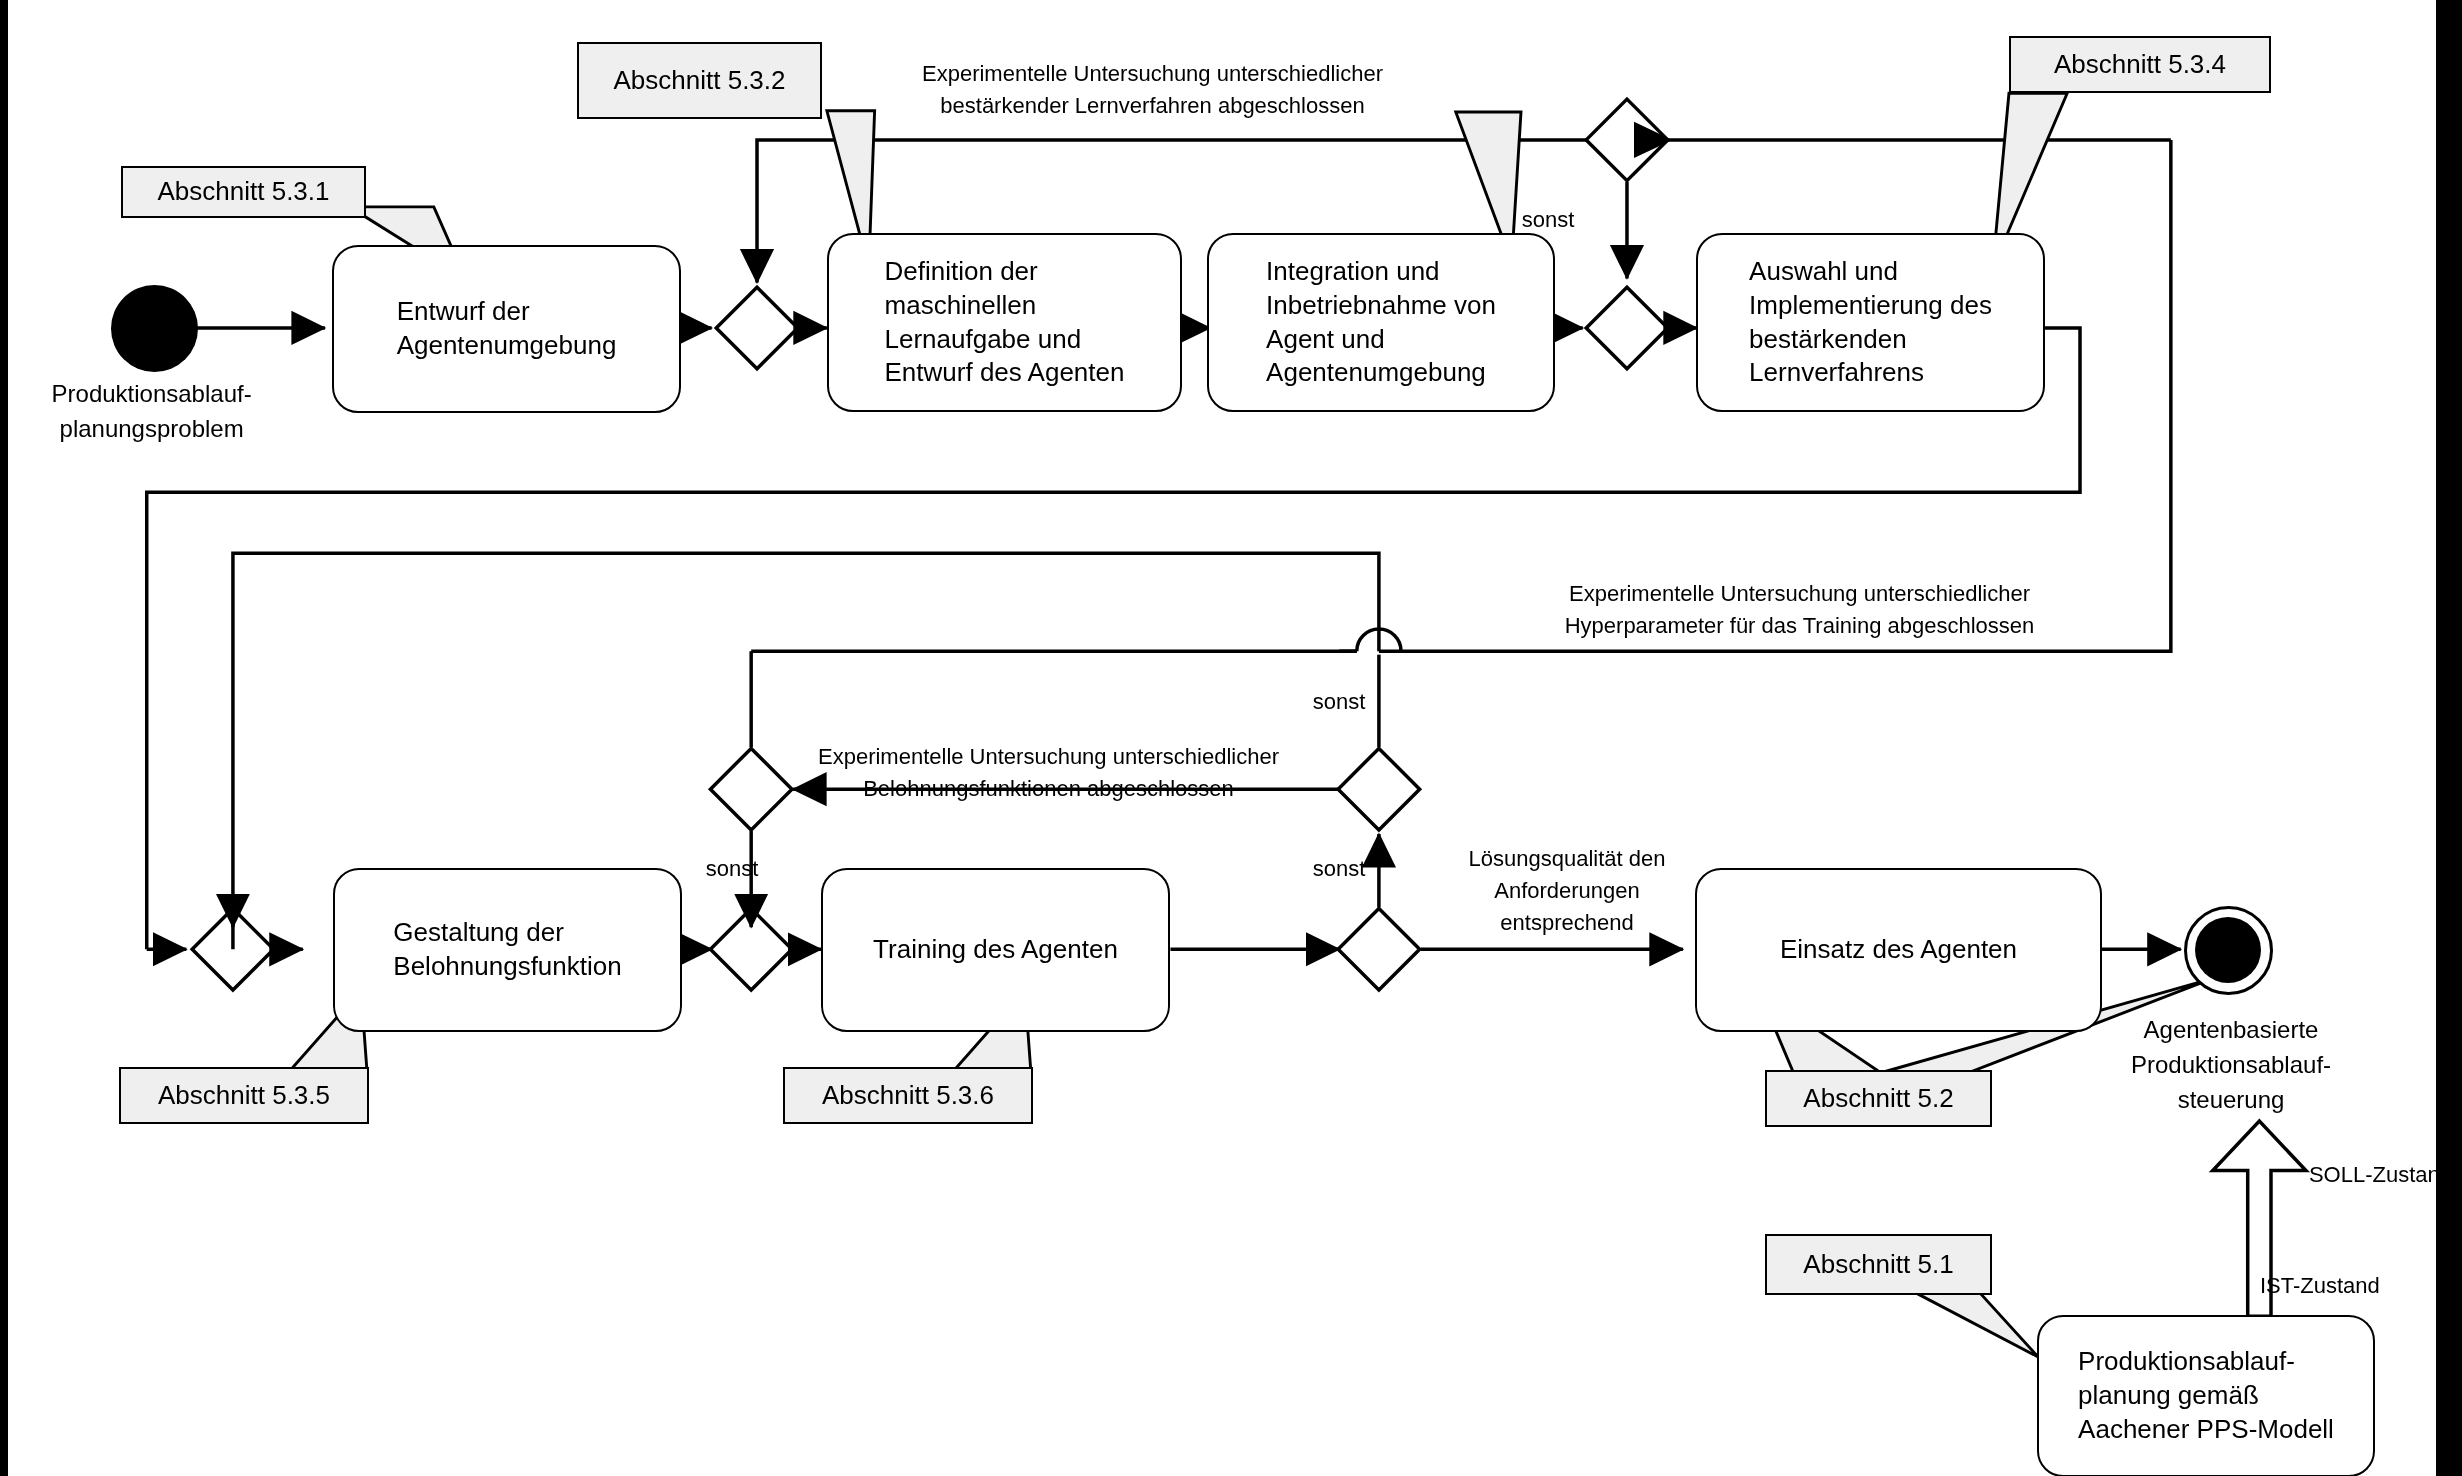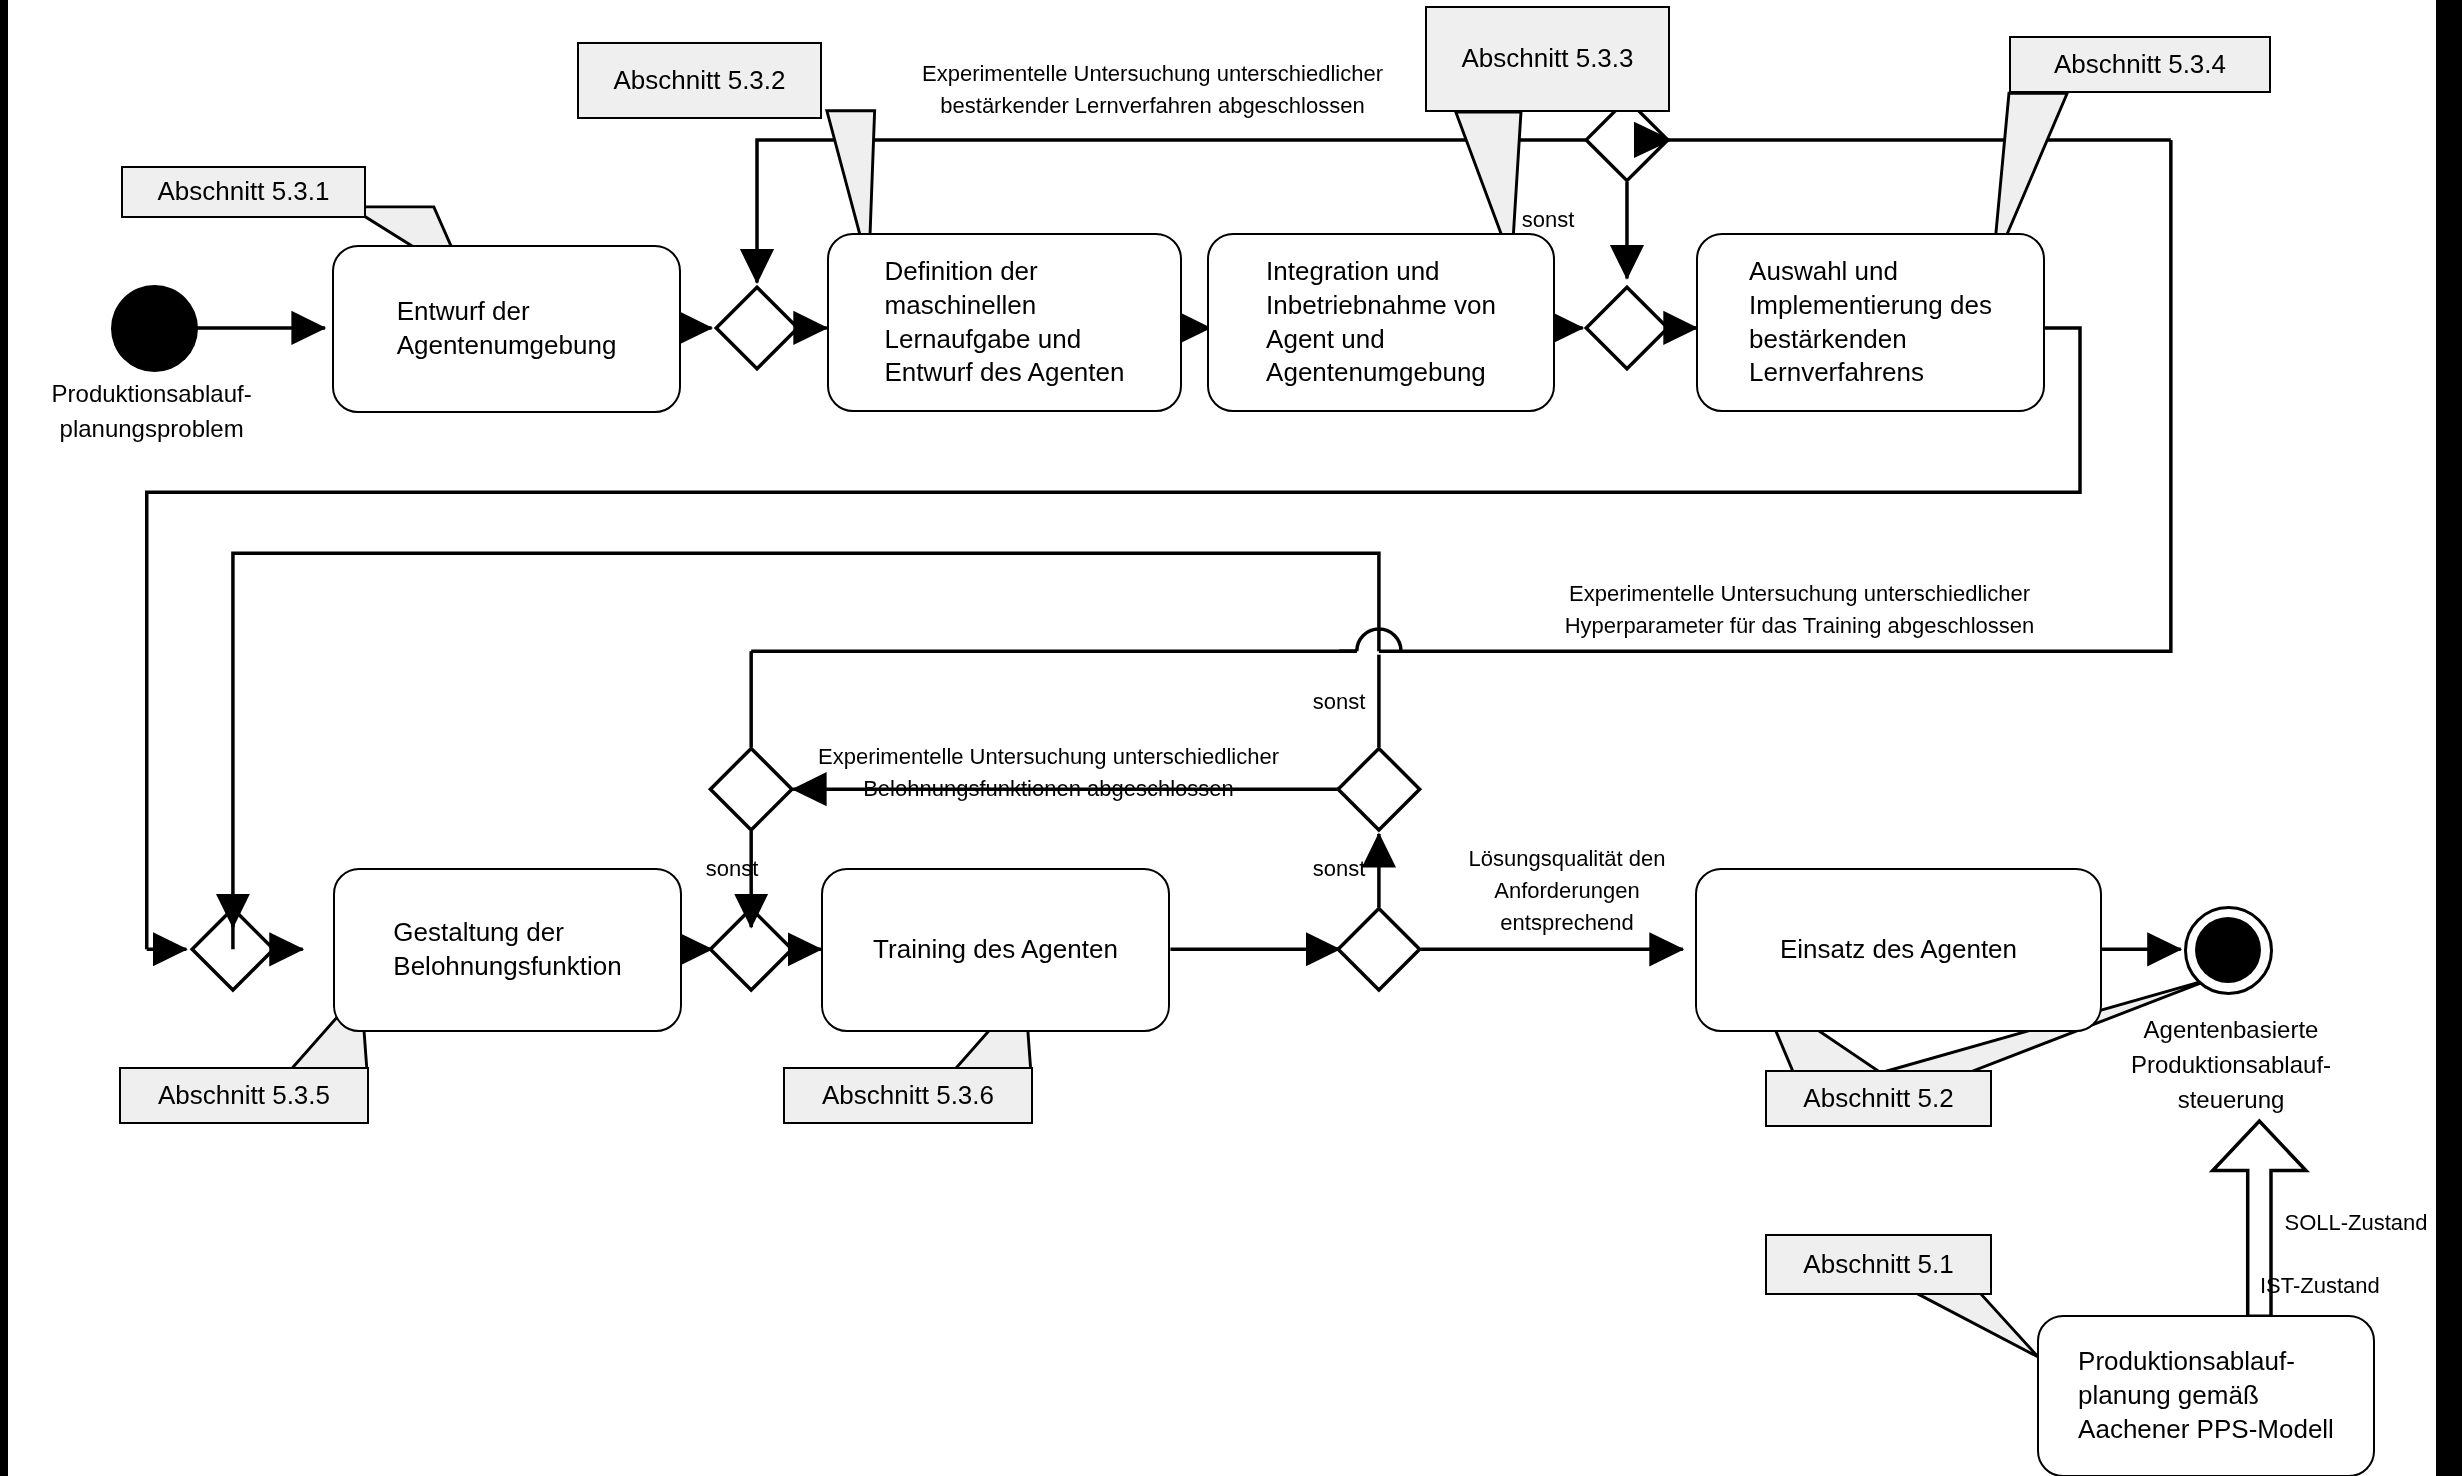--- a/index.html
+++ b/index.html
@@ -183,23 +183,20 @@
   </div>
 
   <div class="callout" style="left:121px;top:166px;width:245px;height:52px;">
     <span>Abschnitt 5.3.1</span>
   </div>
 
   <div class="callout" style="left:577px;top:42px;width:245px;height:77px;">
     <span>Abschnitt 5.3.2</span>
   </div>
 
-  <div class="callout" style="left:1425px;top:5.8px;width:245px;height:106px;">
-    <span>Abschnitt 5.3.3</span>
-  </div>
 
   <div class="callout" style="left:2009px;top:36px;width:262px;height:57px;">
     <span>Abschnitt 5.3.4</span>
   </div>
 
   <div class="callout" style="left:119px;top:1067px;width:250px;height:57px;">
     <span>Abschnitt 5.3.5</span>
   </div>
 
   <div class="callout" style="left:783px;top:1067px;width:250px;height:57px;">
@@ -228,18 +225,18 @@
 Belohnungsfunktionen abgeschlossen</div>
 
   <div class="edgelabel" style="left:674px;top:853px;width:116px;">sonst</div>
 
   <div class="edgelabel" style="left:1281px;top:853px;width:116px;">sonst</div>
 
   <div class="edgelabel" style="left:1427px;top:843px;width:280px;">Lösungsqualität den
 Anforderungen
 entsprechend</div>
 
-  <div class="edgelabel" style="left:2260px;top:1159px;width:192px;text-align:center;margin-top:48px;">SOLL-Zustand</div>
+  <div class="edgelabel" style="left:2260px;top:1159px;width:192px;text-align:right;">SOLL-Zustand</div>
 
   <div class="edgelabel" style="left:2260px;top:1270px;width:192px;text-align:left;">IST-Zustand</div>
 
 </div>
 
 
 </body></html>

